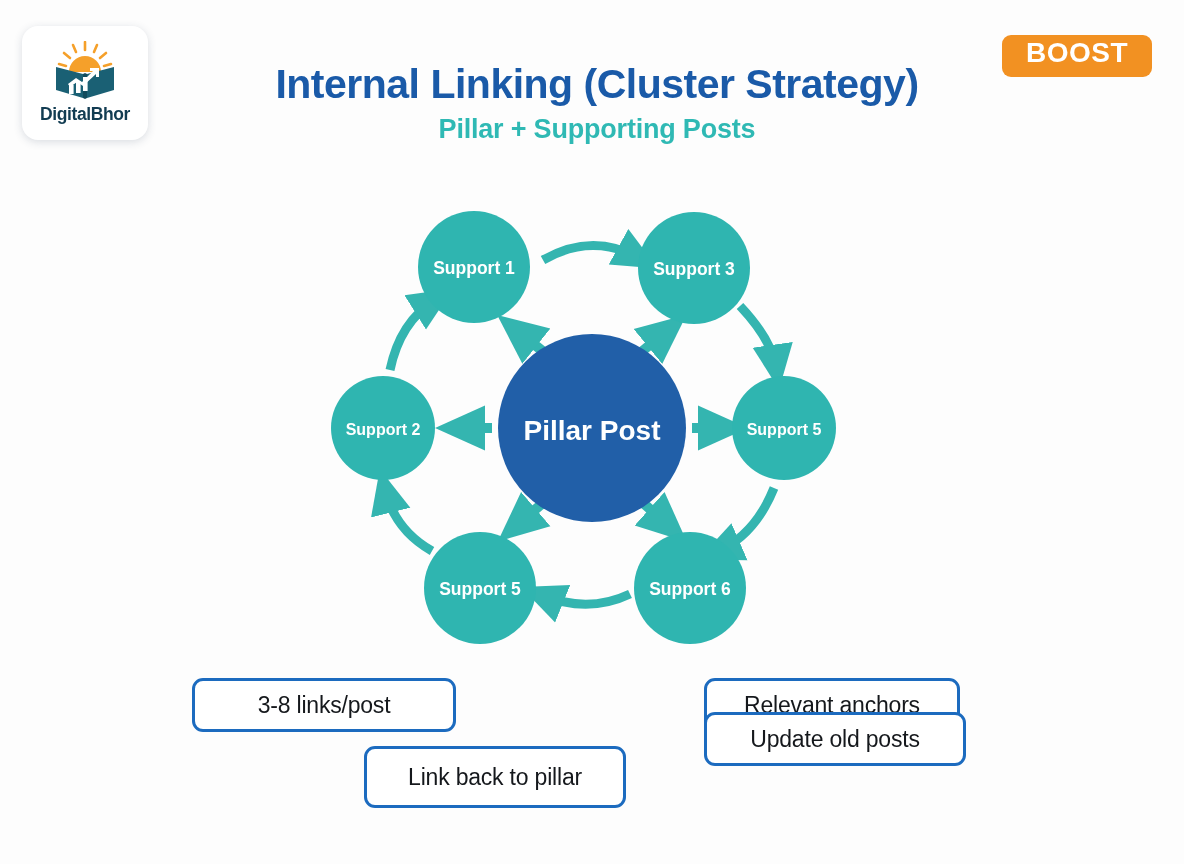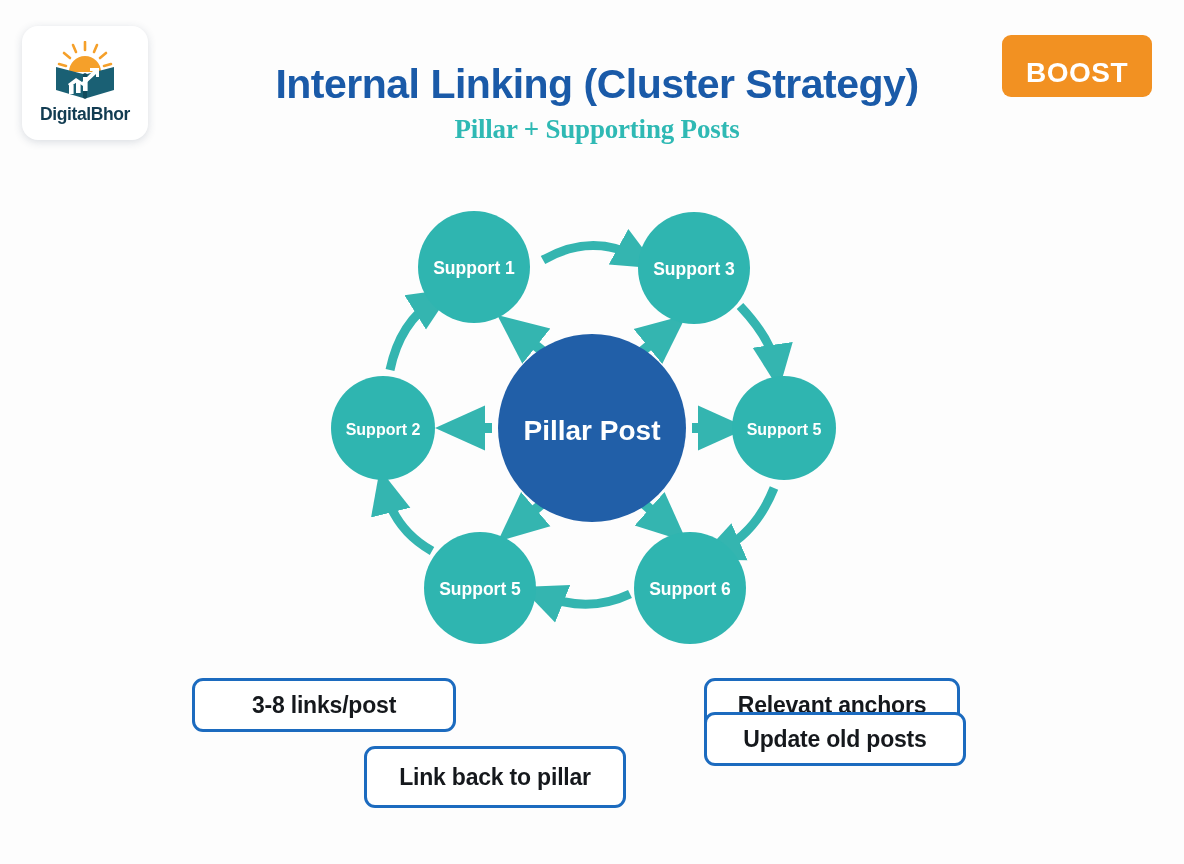--- a/index.html
+++ b/index.html
@@ -57,34 +57,33 @@
     line-height: 1.12;
     padding-left: 10px;
   }
   #sub-title {
     font-size: 27px;
     font-weight: bold;
     color: #2fb9b4;
     margin: 6px 0 0 0;
     letter-spacing: -0.2px;
     padding-left: 10px;
-    font-family: Liberation Serif, serif;
   }
 
   
   #boost-badge {
     position: absolute;
     right: 32px;
     top: 35px;
     background: #f29122;
     color: #ffffff;
     font-size: 28px;
     font-weight: bold;
     letter-spacing: 0.5px;
-    padding: 24px 24px 10px 24px;
+    padding: 4px 24px 10px 24px;
     border-radius: 9px;
     line-height: 1;
   }
 
   
   #diagram {
     position: absolute;
     left: 300px;
     top: 190px;
     width: 580px;
@@ -103,21 +102,21 @@
   .sat-label-sm { font-size: 16px; }
 
   
   .tip-box {
     position: absolute;
     background: #ffffff;
     border: 3px solid #1c6bbf;
     border-radius: 11px;
     color: #15181c;
     font-size: 23px;
-    font-weight: bold;
+    font-weight: normal;
     display: flex;
     align-items: center;
     justify-content: center;
     letter-spacing: -0.2px;
     box-sizing: border-box;
   }
   #tip-0 { left: 192px; top: 678px; width: 264px; height: 54px; }
   #tip-1 { left: 364px; top: 746px; width: 262px; height: 62px; }
   #tip-2 { left: 704px; top: 678px; width: 256px; height: 54px; }
   #tip-3 { left: 704px; top: 712px; width: 262px; height: 54px; }

